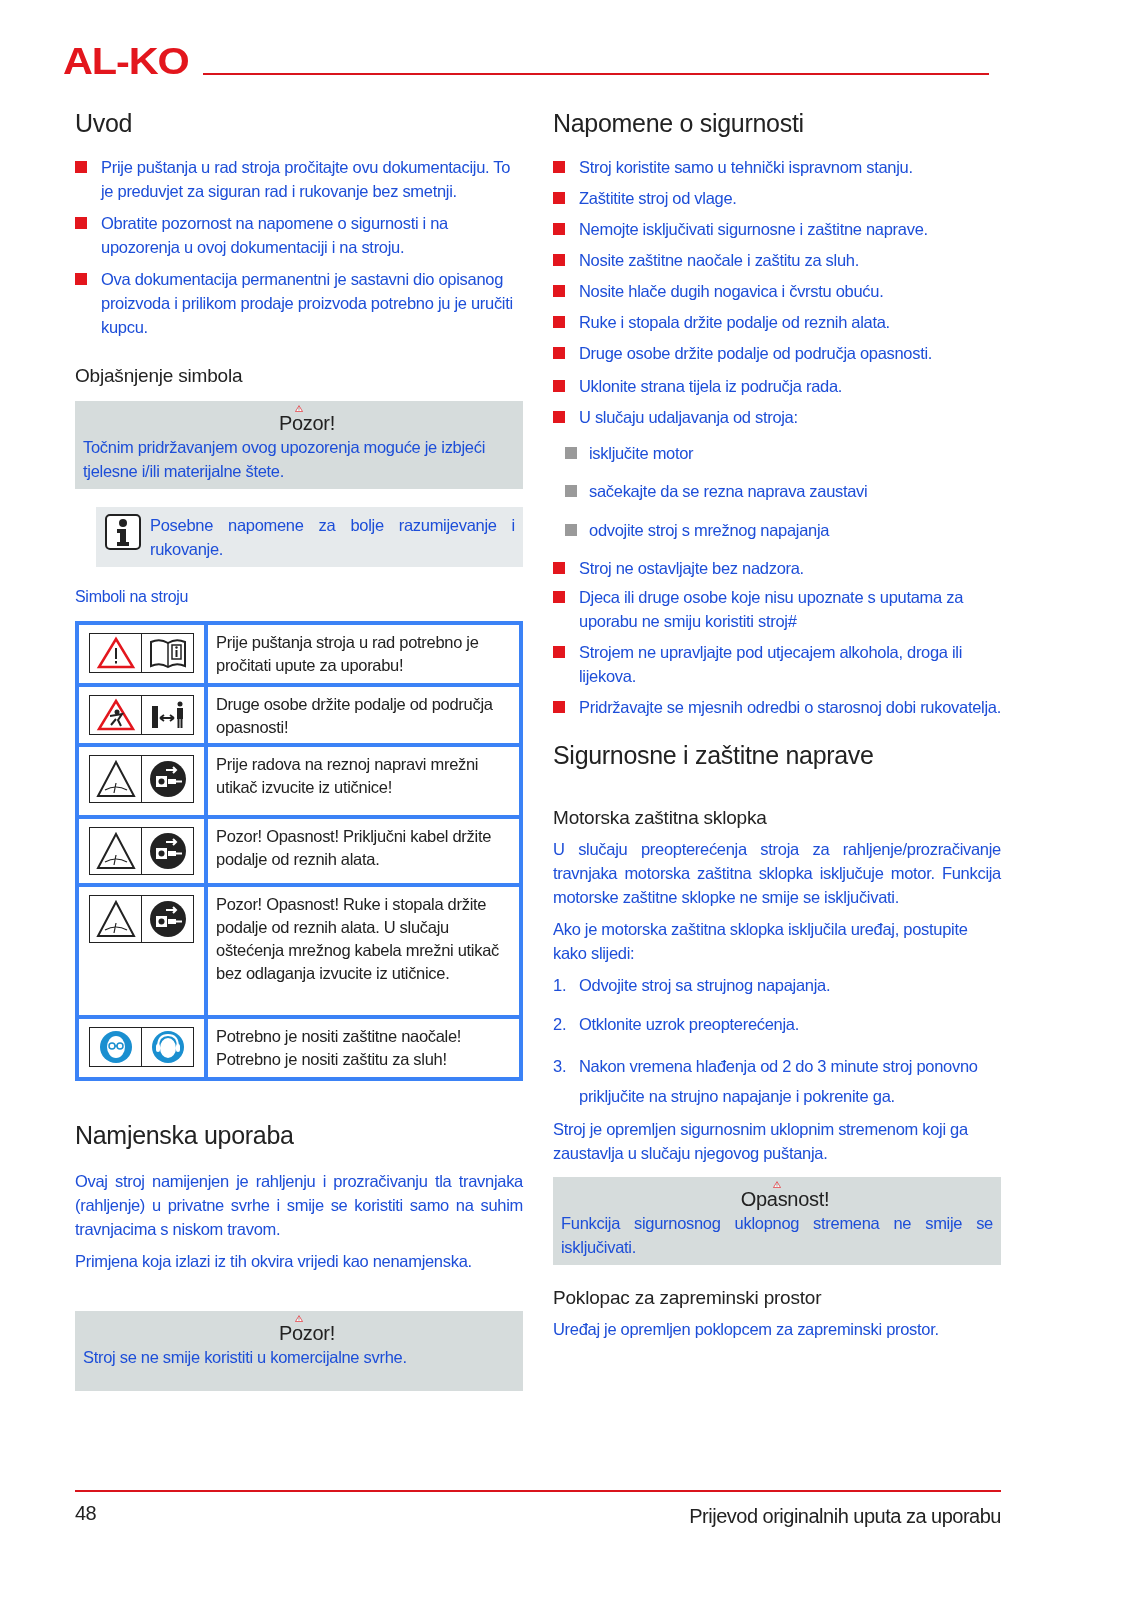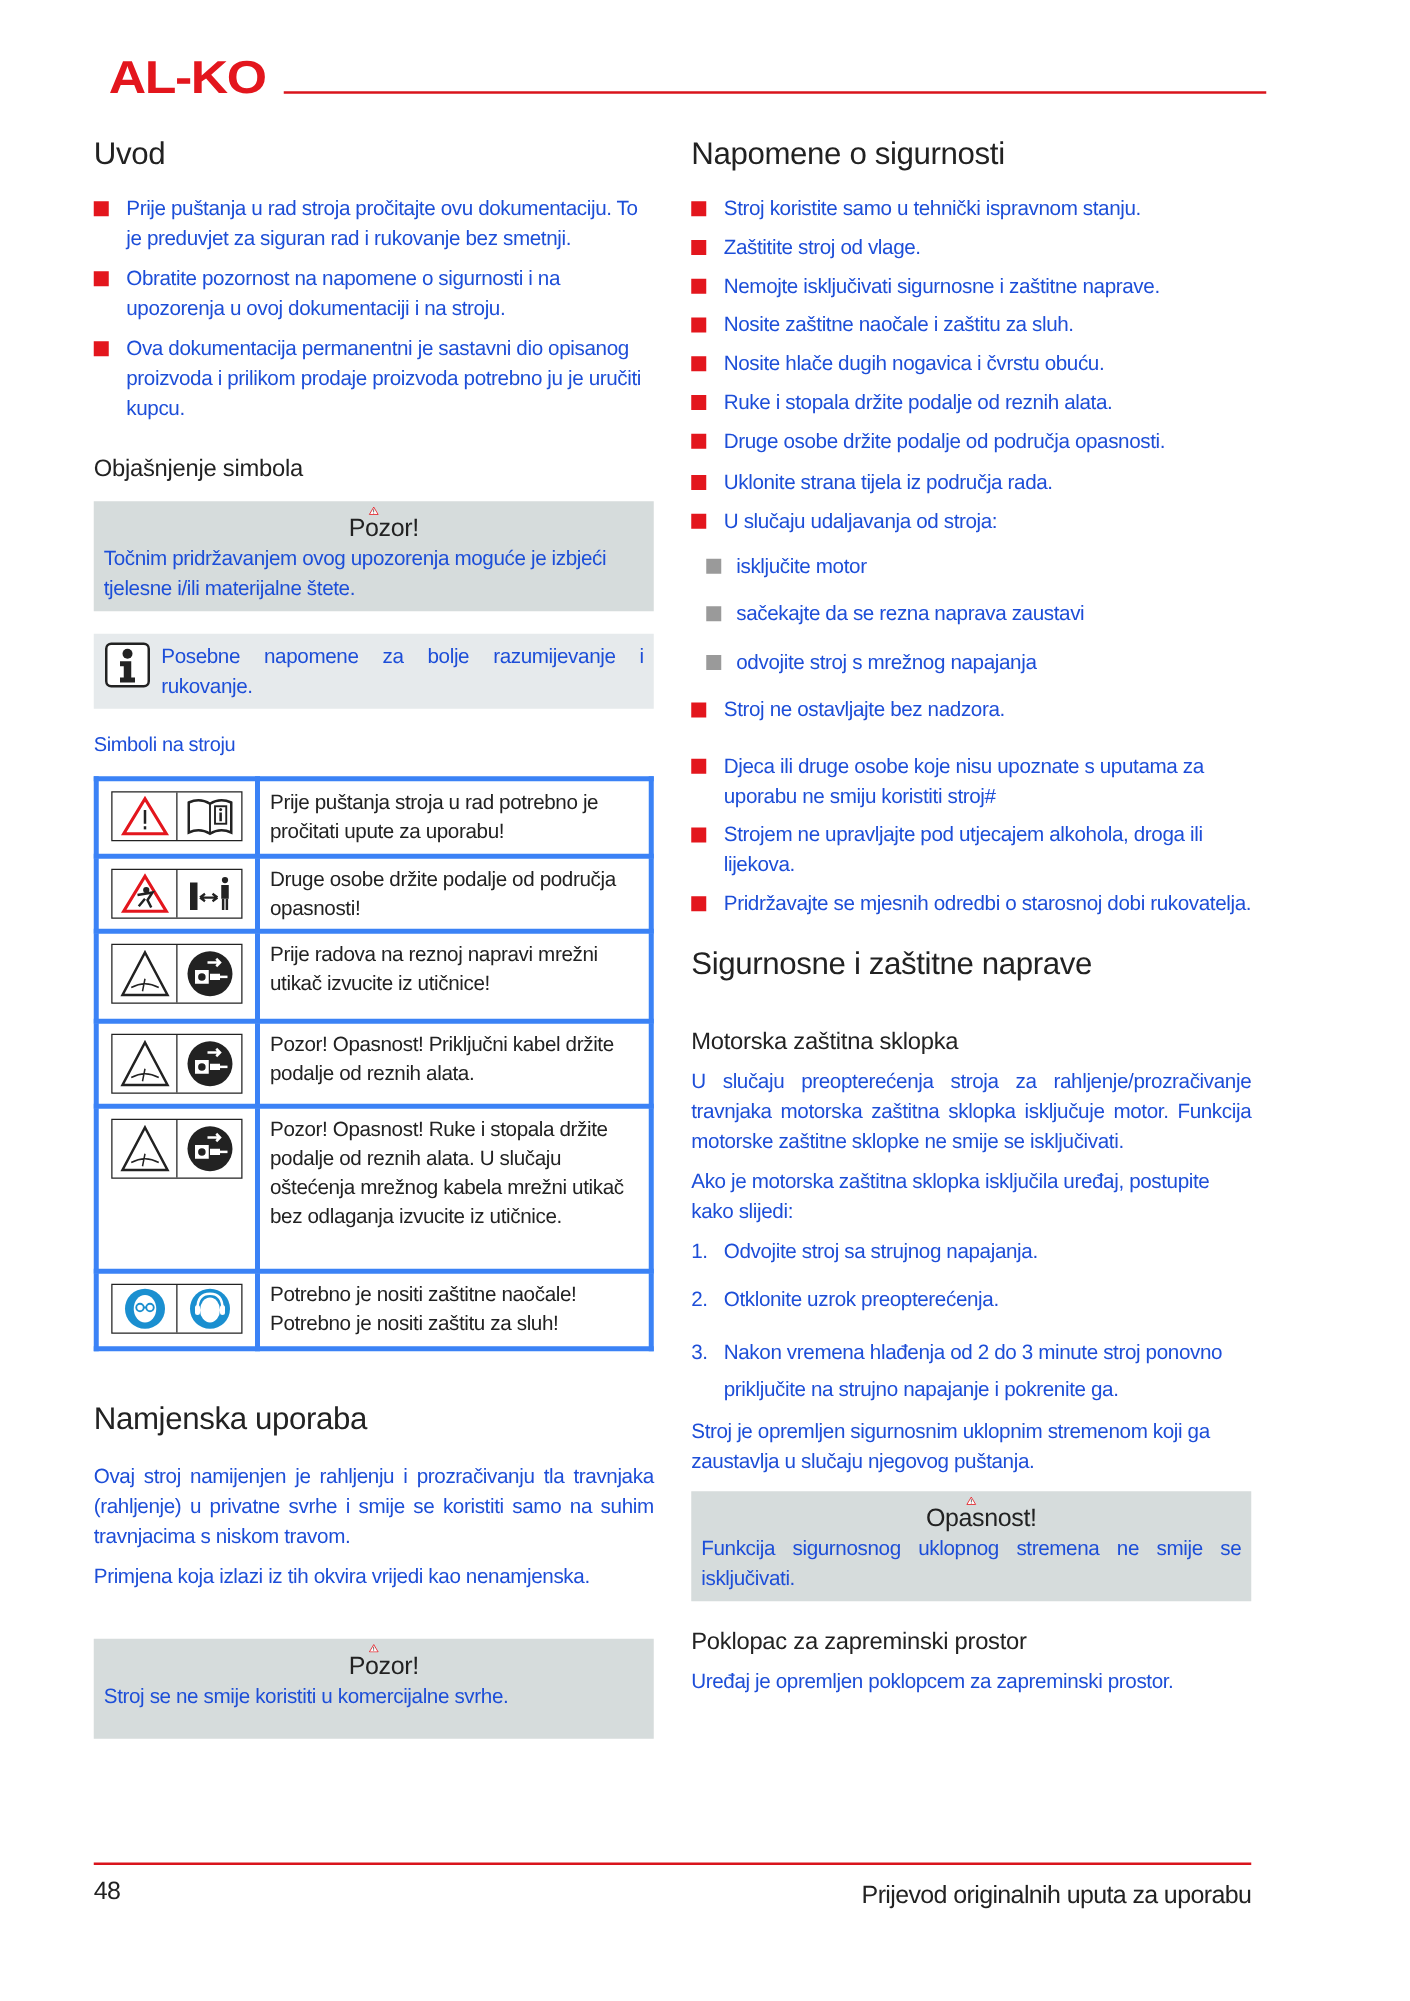--- a/index.html
+++ b/index.html
@@ -1,19 +1,19 @@
 <!DOCTYPE html>
 <html><head>
 <meta charset="utf-8">
 <style>
   * { box-sizing: border-box; margin: 0; padding: 0; }
   html, body { width: 1128px; height: 1601px; background: #ffffff; }
   body { font-family: "Liberation Sans", sans-serif; color: #222; position: relative; overflow: hidden; }
 
-  .header { position: absolute; left: 87px; top: 44px; width: 926px; height: 36px; text-align: right; }
+  .header { position: absolute; left: 63px; top: 44px; width: 926px; height: 36px; text-align: right; }
   .logo { position: absolute; left: 0; top: 0; font-family: "Liberation Sans", sans-serif; font-weight: 900; font-size: 37px; color: #e3161d; letter-spacing: -1px; line-height: 36px; transform: scaleX(1.12); transform-origin: left center; }
   .header-rule { position: absolute; left: 140px; right: 0; top: 29px; height: 2px; background: #d9141c; }
 
   .col { position: absolute; top: 105px; width: 448px; }
   .col-left { left: 75px; }
   .col-right { left: 553px; }
 
   h1 { font-weight: normal; font-size: 25px; color: #222; line-height: 36px; letter-spacing: -0.3px; }
   h2 { font-weight: normal; font-size: 19px; color: #222; line-height: 26px; letter-spacing: -0.2px; }
   p, li { font-size: 16.5px; line-height: 24px; letter-spacing: -0.3px; color: #1d4ed8; }
@@ -72,21 +72,21 @@
       <svg class="tri" viewBox="0 0 36 32">
           <path d="M18 3 L34 30 L2 30 Z" fill="#fff" stroke="#e3161d" stroke-width="3" stroke-linejoin="round"></path>
           <rect x="16.8" y="11" width="2.4" height="11" fill="#222"></rect>
           <rect x="16.8" y="24" width="2.4" height="2.6" fill="#222"></rect>
         </svg>
       <span class="title">Pozor!</span>
     </div>
     <p>Točnim pridržavanjem ovog upozorenja moguće je izbjeći tjelesne i/ili materijalne štete.</p>
   </div>
 
-  <div class="box info" style="margin-top:18px;">
+  <div class="box info" style="margin-top:18px;margin-left:21px;">
     <svg class="info-icon" viewBox="0 0 40 38">
         <rect x="2" y="2" width="34" height="34" rx="4" fill="#fff" stroke="#222" stroke-width="2"></rect>
         <circle cx="19" cy="10" r="4" fill="#222"></circle>
         <path d="M13 16 H22 V29 H25 V33 H13 V29 H16 V20 H13 Z" fill="#222"></path>
       </svg>
     <p class="justify" style="flex:1;">Posebne napomene za bolje razumijevanje i rukovanje.</p>
   </div>
 
   <p style="margin-top:18px; font-size:16px;">Simboli na stroju</p>
 
@@ -261,21 +261,21 @@
     <li style="margin-bottom:7px;">Nemojte isključivati sigurnosne i zaštitne naprave.</li>
     <li style="margin-bottom:7px;">Nosite zaštitne naočale i zaštitu za sluh.</li>
     <li style="margin-bottom:7px;">Nosite hlače dugih nogavica i čvrstu obuću.</li>
     <li style="margin-bottom:7px;">Ruke i stopala držite podalje od reznih alata.</li>
     <li style="margin-bottom:9px;">Druge osobe držite podalje od područja opasnosti.</li>
     <li style="margin-bottom:7px;">Uklonite strana tijela iz područja rada.</li>
     <li style="margin-bottom:12px;">U slučaju udaljavanja od stroja:</li>
     <li class="sub" style="margin-bottom:14px;">isključite motor</li>
     <li class="sub" style="margin-bottom:15px;">sačekajte da se rezna naprava zaustavi</li>
     <li class="sub" style="margin-bottom:14px;">odvojite stroj s mrežnog napajanja</li>
-    <li style="margin-bottom:21px;">Stroj ne ostavljajte bez nadzora.</li>
+    <li style="margin-bottom:5px;">Stroj ne ostavljajte bez nadzora.</li>
     <li style="margin-bottom:7px;">Djeca ili druge osobe koje nisu upoznate s uputama za uporabu ne smiju koristiti stroj#</li>
     <li style="margin-bottom:7px;">Strojem ne upravljajte pod utjecajem alkohola, droga ili lijekova.</li>
     <li>Pridržavajte se mjesnih odredbi o starosnoj dobi rukovatelja.</li>
   </ul>
 
   <h1 style="margin-top:18px;">Sigurnosne i zaštitne naprave</h1>
 
   <h2 style="margin-top:32px;">Motorska zaštitna sklopka</h2>
   <p class="justify" style="margin-top:6px;">U slučaju preopterećenja stroja za rahljenje/prozračivanje travnjaka motorska zaštitna sklopka isključuje motor. Funkcija motorske zaštitne sklopke ne smije se isključivati.</p>
   <p style="margin-top:8px;">Ako je motorska zaštitna sklopka isključila uređaj, postupite kako slijedi:</p>

